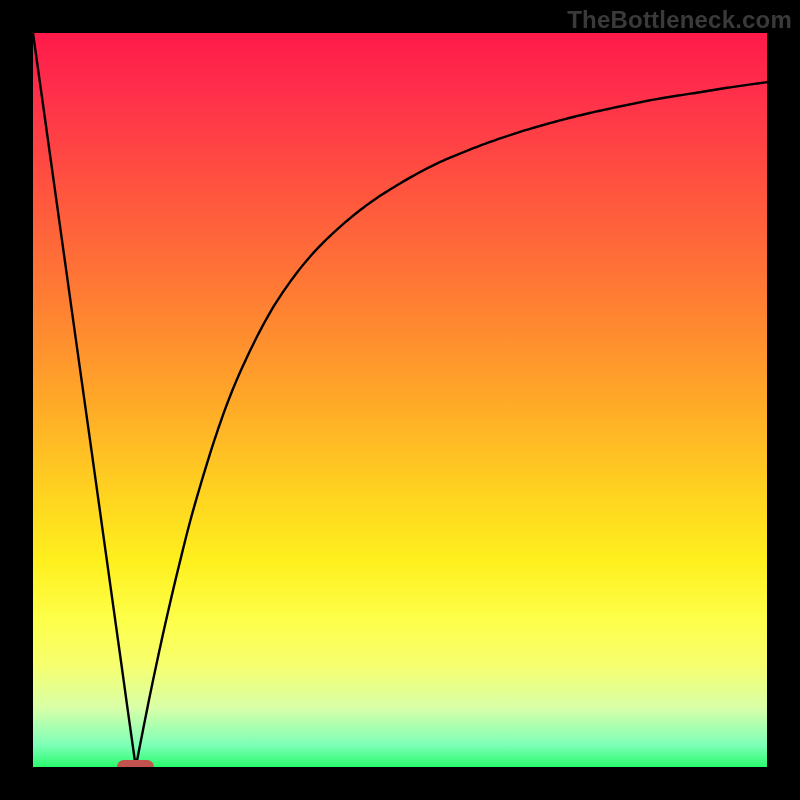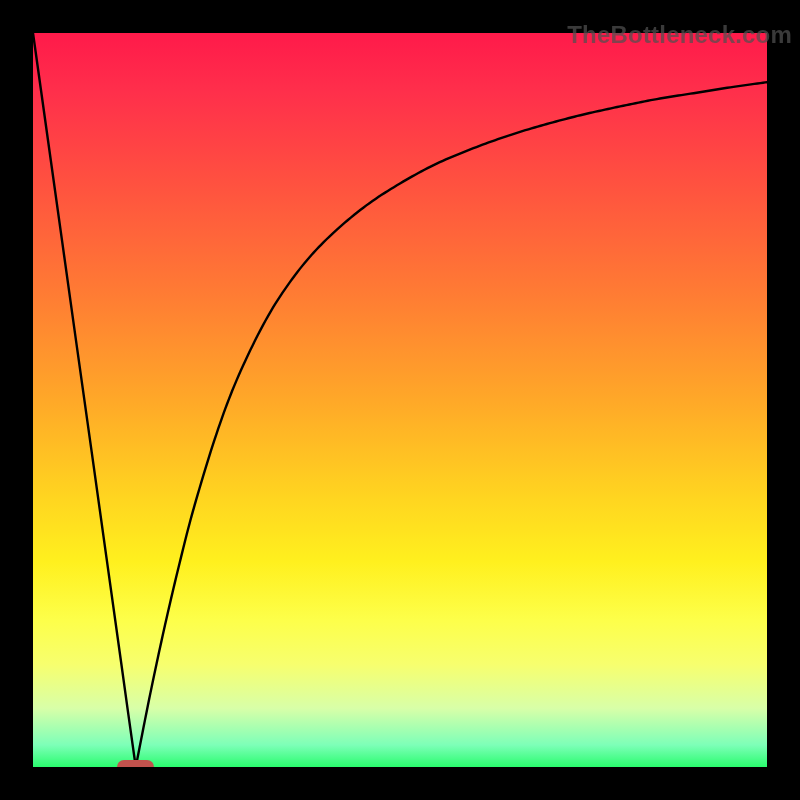--- a/index.html
+++ b/index.html
@@ -35,21 +35,21 @@
       #fdff4a 80%,
       #f7ff6e 86%,
       #d8ffa8 92%,
       #7dffb8 97%,
       #2afc6e 100%
     );
     overflow: hidden;
   }
   .watermark {
     position: absolute;
-    top: 21px;
+    top: 6px;
     right: 8px;
     font-family: Arial, Helvetica, sans-serif;
     font-size: 24px;
     font-weight: 600;
     color: rgba(80,80,80,0.72);
     letter-spacing: 0.2px;
     user-select: none;
     text-align: center;
   }
   svg.curves {

